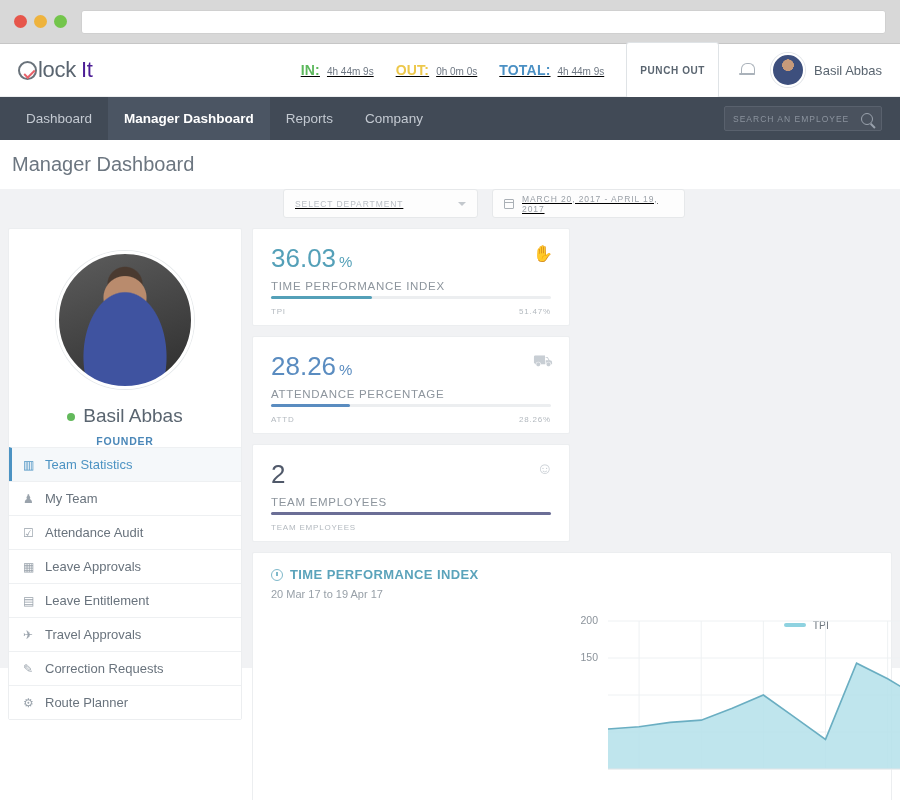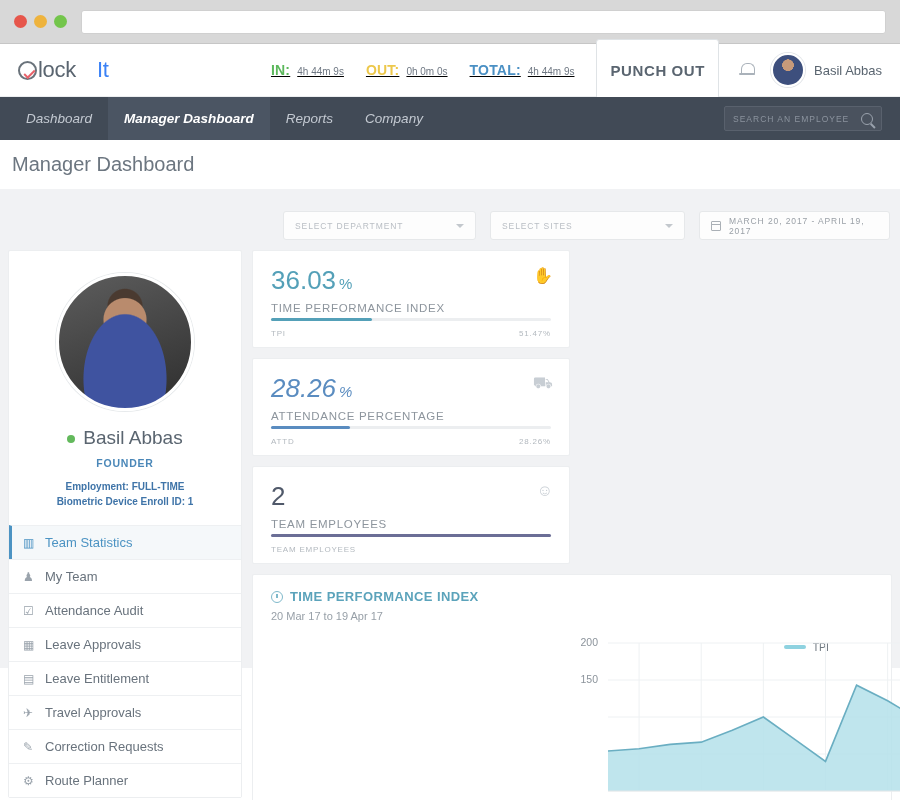--- a/index.html
+++ b/index.html
@@ -36,31 +36,31 @@
   .logo .clock-c {
     position: relative; width: 19px; height: 19px; border:2px solid #6a737b;
     border-radius:50%; display:inline-block; margin-right: 1px;
   }
   .logo .clock-c::after {
     content:""; position:absolute; left:4px; top:7px; width:9px; height:4px;
     border-left:2px solid #e8626a; border-bottom:2px solid #e8626a;
     transform: rotate(-45deg);
   }
   .logo .lock { color:#5a6570; }
-  .logo .it { color:#3b82f6; margin-left:21px; }
+  .logo .it { color:#4c1d95; margin-left:5px; }
   .header-spacer { flex: 1; }
   .timeblock { display:flex; align-items:baseline; gap:7px; margin-right:22px;text-decoration:underline; }
   .tlabel { font-size:14px; font-weight:bold; letter-spacing:0.2px; }
   .tlabel.in { color:#5cb85c; }
   .tlabel.out { color:#edc84b; }
   .tlabel.total { color:#4a90c4; }
   .tval { font-size:10px; color:#6e7782; }
   .punch-btn {
     border:1px solid #dfe3e6; background:#fff; color:#5a6570;
-    font-size:15px; font-weight:bold; letter-spacing:0.6px;
+    font-size:10px; font-weight:bold; letter-spacing:0.6px;
     padding: 22px 13px; border-radius:3px; cursor:pointer;
   }
   .bell {
     margin: 0 16px 0 20px; width: 16px; height: 16px; position:relative;
     display:inline-block;
   }
   .bell::before {
     content:""; position:absolute; left:2px; top:1px; width:12px; height:11px;
     border:1.6px solid #aab2ba; border-radius:6px 6px 2px 2px; border-bottom:none;
   }
@@ -76,21 +76,21 @@
   }
   .user-name { font-size:13px; color:#5a6570; }
 
   
   .navbar {
     height: 43px; background:#414a56; display:flex; align-items:stretch;
     padding-left: 10px; position:relative;
   }
   .nav-item {
     display:flex; align-items:center; padding: 12px 16px; font-size:13.5px;
-    color:#c4cad2; cursor:pointer;font-style:italic;
+    color:#c4cad2; cursor:pointer;
   }
   .nav-item.active { background:#4b5563; color:#ffffff; font-weight:bold; }
   .nav-search {
     position:absolute; right: 18px; top: 9px; width: 158px; height: 25px;
     background:#4a525e; border:1px solid #59616d; border-radius:2px;
     display:flex; align-items:center; padding: 0 8px;
   }
   .nav-search input {
     background:transparent; border:none; outline:none; flex:1;
     color:#8b939e; font-size:8.5px; letter-spacing:1px;
@@ -106,21 +106,21 @@
     background:#9aa2ad; transform:rotate(45deg);
   }
 
   
   .page-title-bar { height: 49px; background:#ffffff; display:flex; align-items:center; padding-left: 12px; }
   .page-title { font-size: 20px; color:#6c7680; font-weight: normal; }
 
   
   .page-body { background:#f1f2f4; position:absolute; top:189px; left:0; right:0; bottom:0; }
 
-  .filter-bar { display:flex; gap:14px; padding: 22px 10px 0 283px; }
+  .filter-bar { display:flex; gap:14px; padding: 0 10px 0 283px; text-decoration: underline; }
   .filter {
     height: 29px; background:#fdfdfd; border:1px solid #e6e8ea; border-radius:3px;
     display:flex; align-items:center; padding: 0 11px; font-size:8.5px;
     letter-spacing:0.9px; color:#b9bec4; position:relative;
   }
   .filter.dept { width: 195px; }
   .filter.sites { width: 197px; }
   .filter.daterange { width: 193px; color:#9aa0a7; }
   .caret {
     position:absolute; right:11px; top:12px;
@@ -186,21 +186,21 @@
   .kpi .fill { height:3px; border-radius:2px; }
   .kpi .foot {
     position:absolute; left:18px; right:18px; bottom: 9px;
     display:flex; justify-content:space-between; font-size:8px;
     letter-spacing:0.8px; color:#b3b9bf;
   }
   .kpi .kico { position:absolute; right:16px; top:15px; color:#c8ced4; }
 
   .c-teal { color:#54a0b8; }
   .c-red { color:#e0605a; }
-  .c-blue { color:#5a8cc0;font-style:italic; }
+  .c-blue { color:#5a8cc0; }
   .c-dark { color:#50596a; }
   .f-teal { background:#54a0b8; }
   .f-red { background:#e0605a; }
   .f-blue { background:#5a8cc0; }
   .f-purple { background:#6b6e96; }
 
   
   .chart-card { margin-top: 10px; height: 315px; padding: 14px 18px 0 18px; position:relative;}
   .chart-title { font-size:13px; font-weight:bold; letter-spacing:0.4px; color:#5ba3bb; display:flex; align-items:center;}
   .clock-ico {
@@ -270,43 +270,35 @@
     <h1 class="page-title">Manager Dashboard</h1>
   </div>
 
   <div class="page-body">
 
     <div class="filter-bar">
       <div class="filter dept">
         <span>SELECT DEPARTMENT</span>
         <span class="caret"></span>
       </div>
-      <div class="filter sites">
-        <span>SELECT SITES</span>
-        <span class="caret"></span>
-      </div>
       <div class="filter daterange">
         <span class="cal-ico"></span>
         <span>MARCH 20, 2017 - APRIL 19, 2017</span>
       </div>
     </div>
 
     <div class="cols">
 
       <div class="left-col">
         <div class="card profile">
           <div class="avatar-lg"></div>
           <div class="pname">
             <span class="sdot"></span><span>Basil Abbas</span>
           </div>
           <div class="prole">FOUNDER</div>
-          <div class="pmeta">
-            <div>Employment: FULL-TIME</div>
-            <div>Biometric Device Enroll ID: 1</div>
-          </div>
           <div class="menu">
             <div class="menu-item active">
               <span class="mi">▥</span>
               <span>Team Statistics</span>
             </div>
             <div class="menu-item">
               <span class="mi">♟</span>
               <span>My Team</span>
             </div>
             <div class="menu-item">

